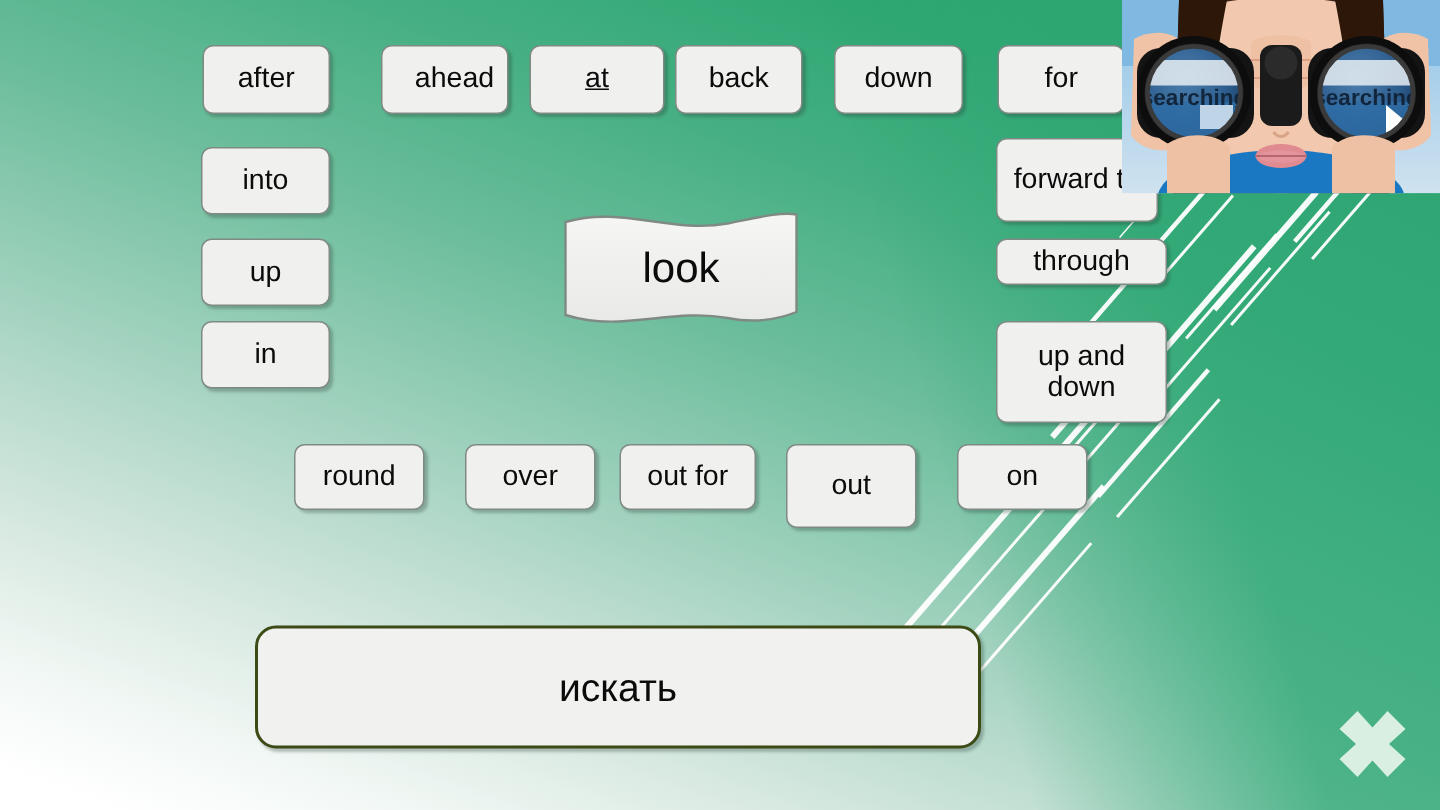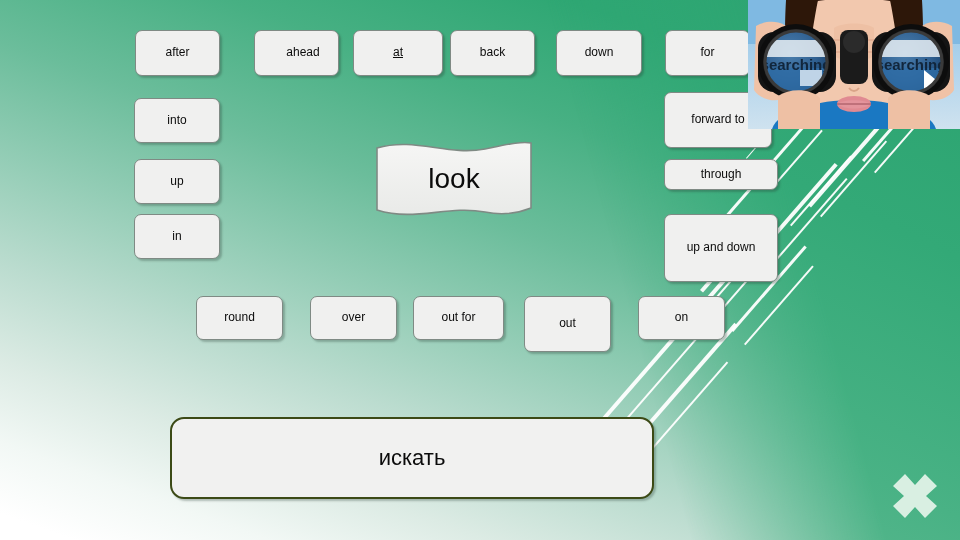--- a/index.html
+++ b/index.html
@@ -61,21 +61,21 @@
     position: absolute;
     background: #f0f0ef;
     border: 1.4px solid #7f8a84;
     border-radius: 7px;
     box-sizing: border-box;
     display: flex;
     align-items: center;
     justify-content: center;
     text-align: center;
     color: #0b0b0b;
-    font-size: 12px;
+    font-size: 19px;
     line-height: 1.12;
     box-shadow: 2px 2px 2px rgba(40,60,50,0.30);
     padding: 0 4px;
   }
   
   .ribbon {
     position: absolute;
     left: 375px;
     top: 140px;
     width: 158px;
@@ -100,21 +100,21 @@
     top: 417px;
     width: 484px;
     height: 82px;
     background: #f1f1f0;
     border: 2.2px solid #3c4a16;
     border-radius: 14px;
     box-sizing: border-box;
     display: flex;
     align-items: center;
     justify-content: center;
-    font-size: 22px;
+    font-size: 26px;
     color: #0b0b0b;
     box-shadow: 2px 2px 2px rgba(40,60,50,0.30);
   }
   
   .photo {
     position: absolute;
     left: 748px;
     top: 0;
     width: 212px;
     height: 129px;

